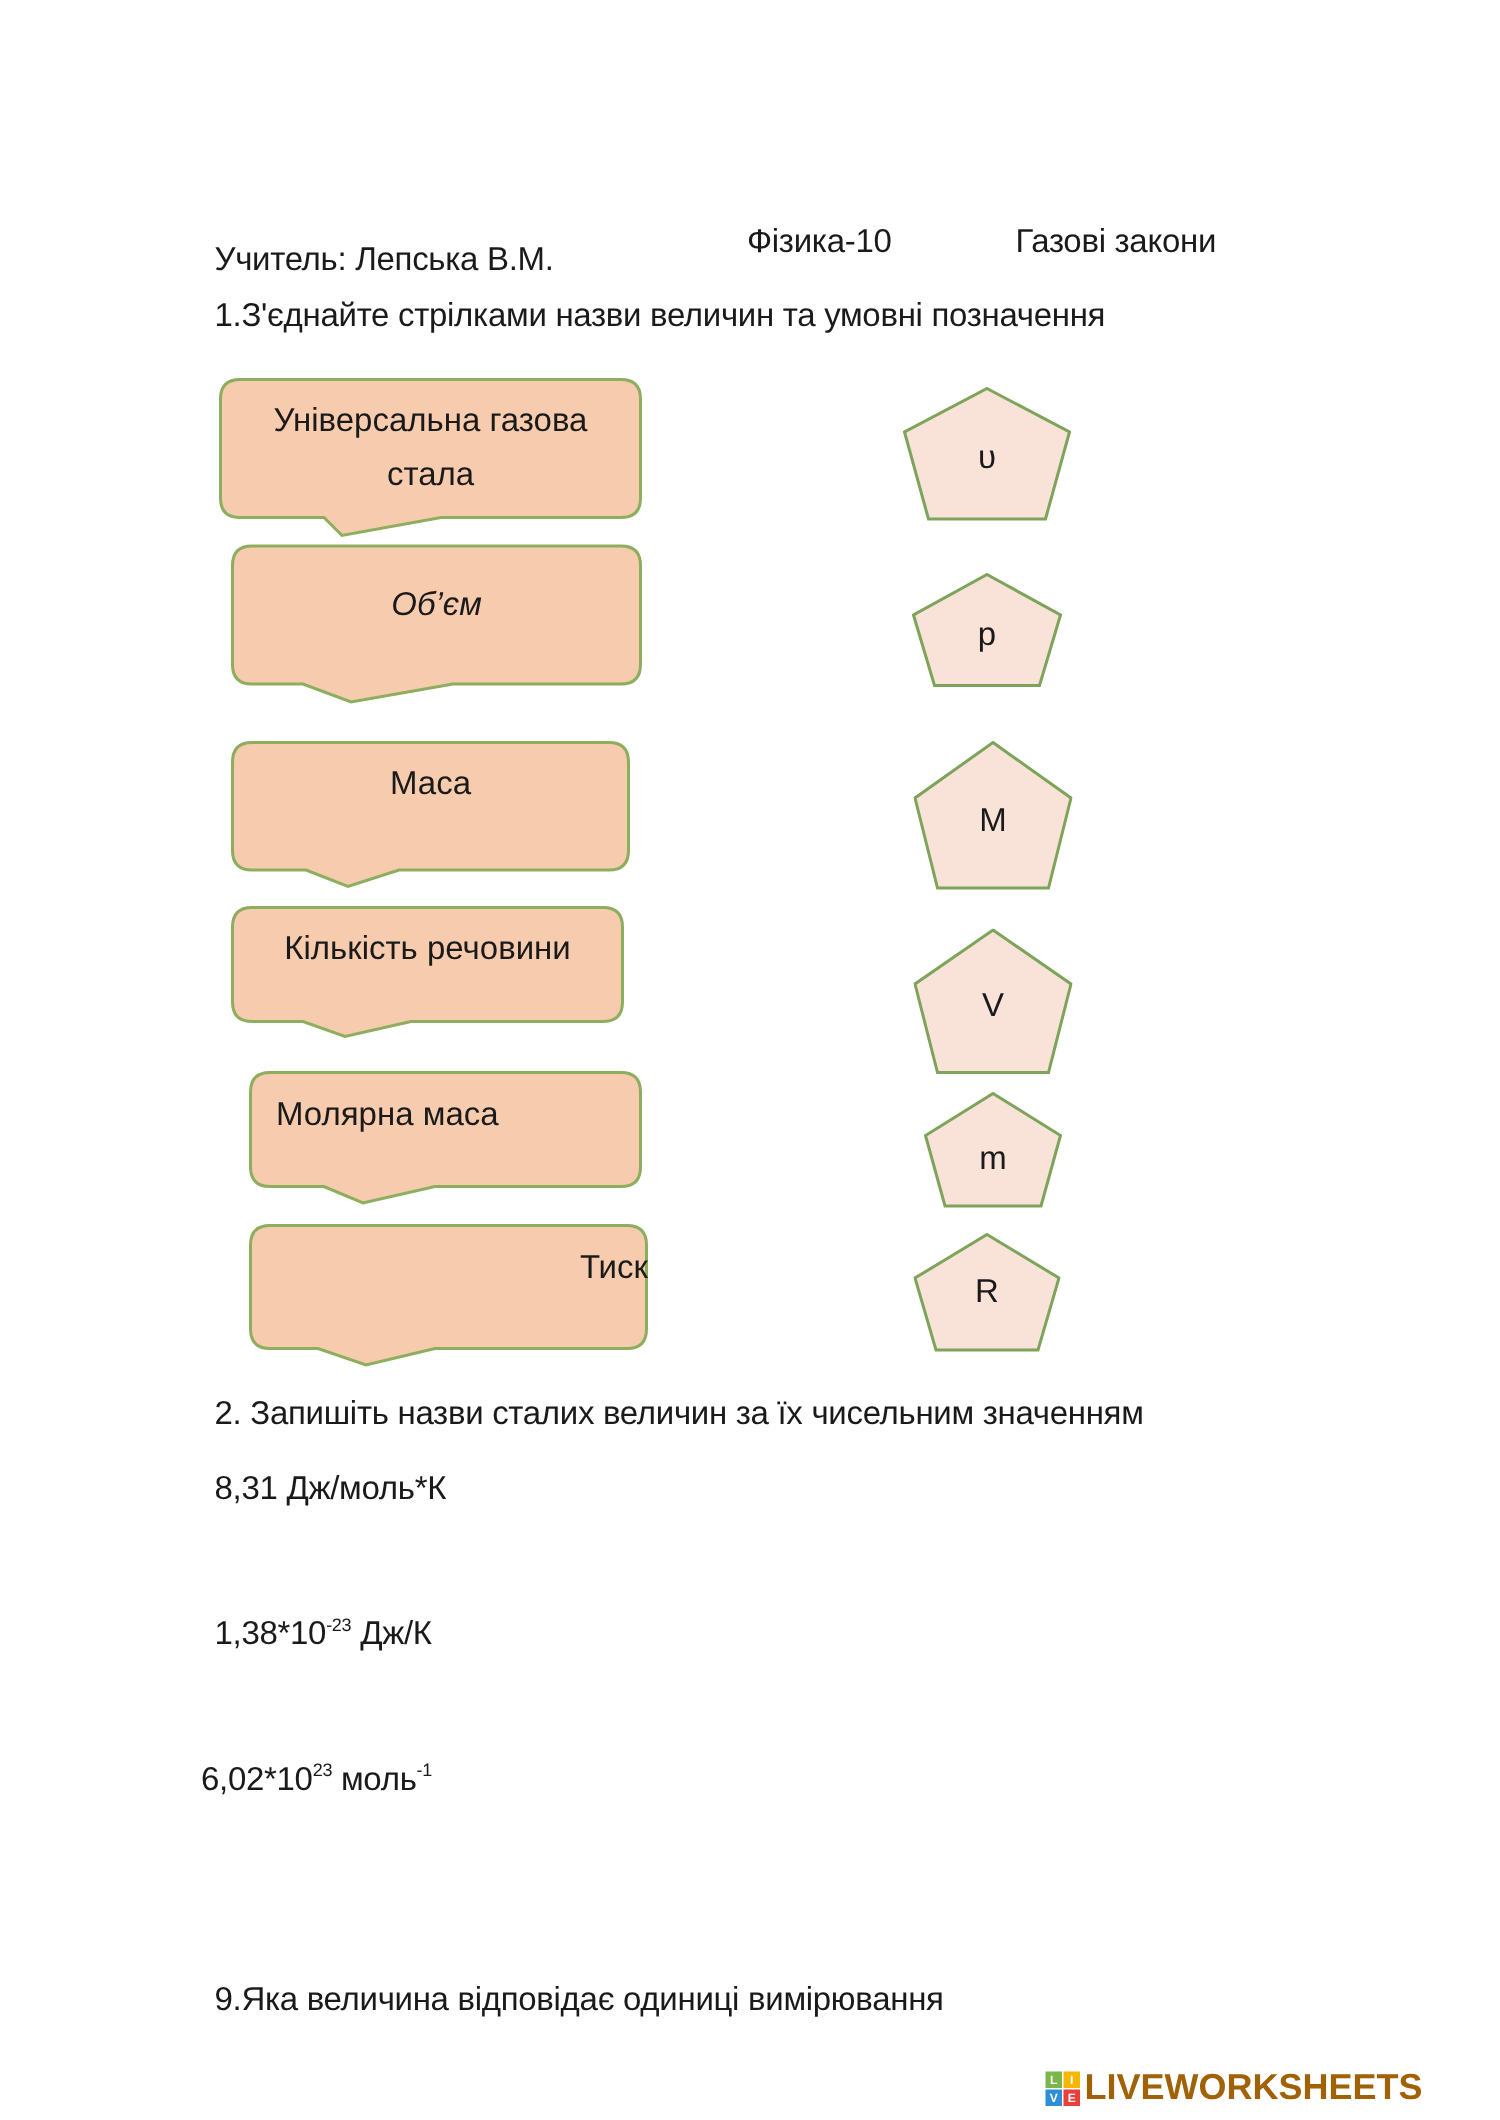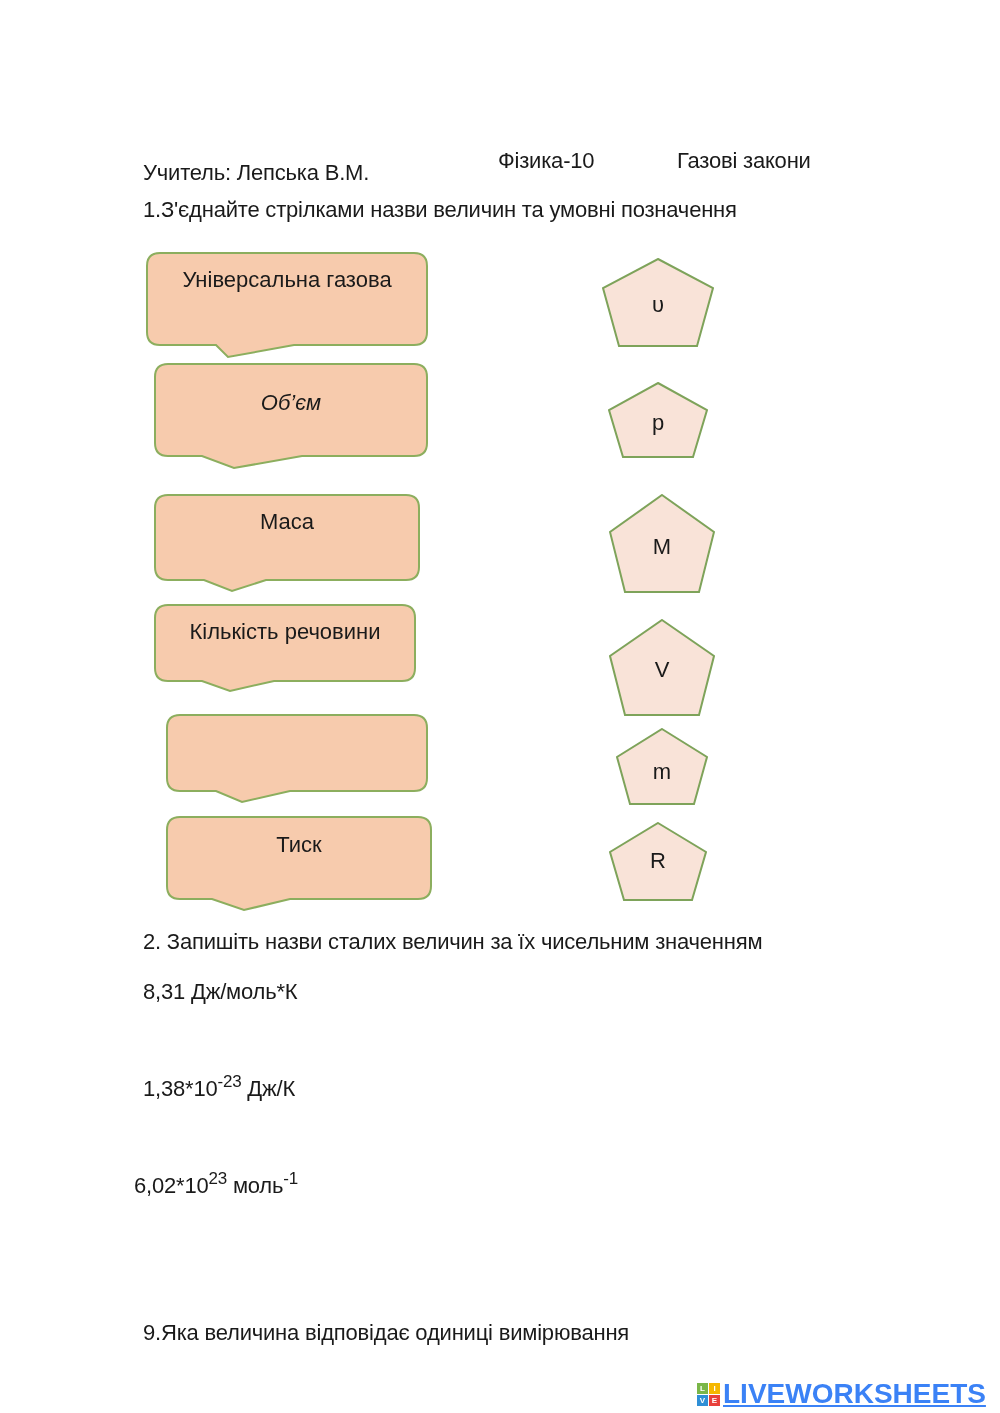--- a/index.html
+++ b/index.html
@@ -5,40 +5,41 @@
     html, body { margin: 0; padding: 0; background: #ffffff; }
     body { width: 1000px; height: 1413px; position: relative; overflow: hidden;
            font-family: "Liberation Sans", "DejaVu Sans", sans-serif; color: #1a1a1a; }
     .txt { position: absolute; font-size: 22px; white-space: nowrap; letter-spacing: -0.2px; }
     .callout { position: absolute; }
     .callout svg { position: absolute; left: 0; top: 0; overflow: visible; }
     .callout .label { position: absolute; left: 0; right: 0; text-align: center; font-size: 22px; line-height: 36px; color: #1a1a1a; }
     .pent { position: absolute; }
     .pent svg { position: absolute; left: 0; top: 0; }
     .pent .sym { position: absolute; left: 0; right: 0; text-align: center; font-size: 22px; color: #1a1a1a; }
-    sup { font-size: 17px; vertical-align: 9px; line-height: 0; }
+    sup { font-size: 12px; vertical-align: 9px; line-height: 0; }
     .logo { position: absolute; left: 697px; top: 1378px; display: flex; align-items: center; }
     .logo .grid { display: grid; grid-template-columns: 11px 11px; grid-template-rows: 11px 11px; gap: 1px; margin-right: 3px; }
     .logo .grid span { display: block; font-size: 8px; font-weight: bold; color: #fff; text-align: center; line-height: 11px; }
-    .logo .word { font-size: 28px; font-weight: bold; color: #3b82f6; letter-spacing: 0px; text-decoration: underline; }
+    .logo .word { font-size: 24px; font-weight: bold; color: #a16207; letter-spacing: 0px; }
   </style>
 </head>
 <body>
 
 <div class="txt" style="left:143px; top:160px;">Учитель: Лепська В.М.</div>
 <div class="txt" style="left:498px; top:148px;">Фізика-10</div>
 <div class="txt" style="left:677px; top:148px;">Газові закони</div>
 
 <div class="txt" style="left:143px; top:197px;text-align:center;">1.З'єднайте стрілками назви величин та умовні позначення</div>
 
 <div class="callout" style="left:146px; top:252px; width:282px; height:106px;">
   <svg width="282" height="106">
     <path d="M14,1 H268 Q281,1 281,14 V80 Q281,93 268,93 H148 L82,105 L70,93 H14 Q1,93 1,80 V14 Q1,1 14,1 Z" fill="#f7cbad" stroke="#8cae5e" stroke-width="2"></path>
   </svg>
   <div class="label" style="top:10px;">Універсальна газова</div>
+  <div class="label" style="top:46px;">стала</div>
 </div>
 
 <div class="callout" style="left:154px; top:363px; width:274px; height:106px;font-style:italic;">
   <svg width="274" height="106">
     <path d="M14,1 H260 Q273,1 273,14 V80 Q273,93 260,93 H148 L80,105 L48,93 H14 Q1,93 1,80 V14 Q1,1 14,1 Z" fill="#f7cbad" stroke="#8cae5e" stroke-width="2"></path>
   </svg>
   <div class="label" style="top:22px;">Об’єм</div>
 </div>
 
 <div class="callout" style="left:154px; top:494px; width:266px; height:98px;">
@@ -52,27 +53,28 @@
   <svg width="262" height="88">
     <path d="M14,1 H248 Q261,1 261,14 V64 Q261,77 248,77 H120 L76,87 L48,77 H14 Q1,77 1,64 V14 Q1,1 14,1 Z" fill="#f7cbad" stroke="#8cae5e" stroke-width="2"></path>
   </svg>
   <div class="label" style="top:10px;">Кількість речовини</div>
 </div>
 
 <div class="callout" style="left:166px; top:714px; width:262px; height:90px;">
   <svg width="262" height="90">
     <path d="M14,1 H248 Q261,1 261,14 V64 Q261,77 248,77 H124 L76,88 L50,77 H14 Q1,77 1,64 V14 Q1,1 14,1 Z" fill="#f7cbad" stroke="#8cae5e" stroke-width="2"></path>
   </svg>
+  <div class="label" style="top:11px; text-align:left; padding-left:18px;">Молярна маса</div>
 </div>
 
 <div class="callout" style="left:166px; top:816px; width:266px; height:96px;">
   <svg width="266" height="96">
     <path d="M14,1 H252 Q265,1 265,14 V70 Q265,83 252,83 H124 L78,94 L46,83 H14 Q1,83 1,70 V14 Q1,1 14,1 Z" fill="#f7cbad" stroke="#8cae5e" stroke-width="2"></path>
   </svg>
-  <div class="label" style="top:11px;">Тиск</div>
+  <div class="label" style="top:11px;text-align:right;">Тиск</div>
 </div>
 
 <div class="pent" style="left:602px; top:258px; width:112px; height:90px;">
   <svg width="112" height="90">
     <polygon points="56,1 111,30 95,88 17,88 1,30" fill="#f9e3d8" stroke="#7ea35a" stroke-width="2"></polygon>
   </svg>
   <div class="sym" style="top:34px;">υ</div>
 </div>
 
 <div class="pent" style="left:608px; top:382px; width:100px; height:76px;">

